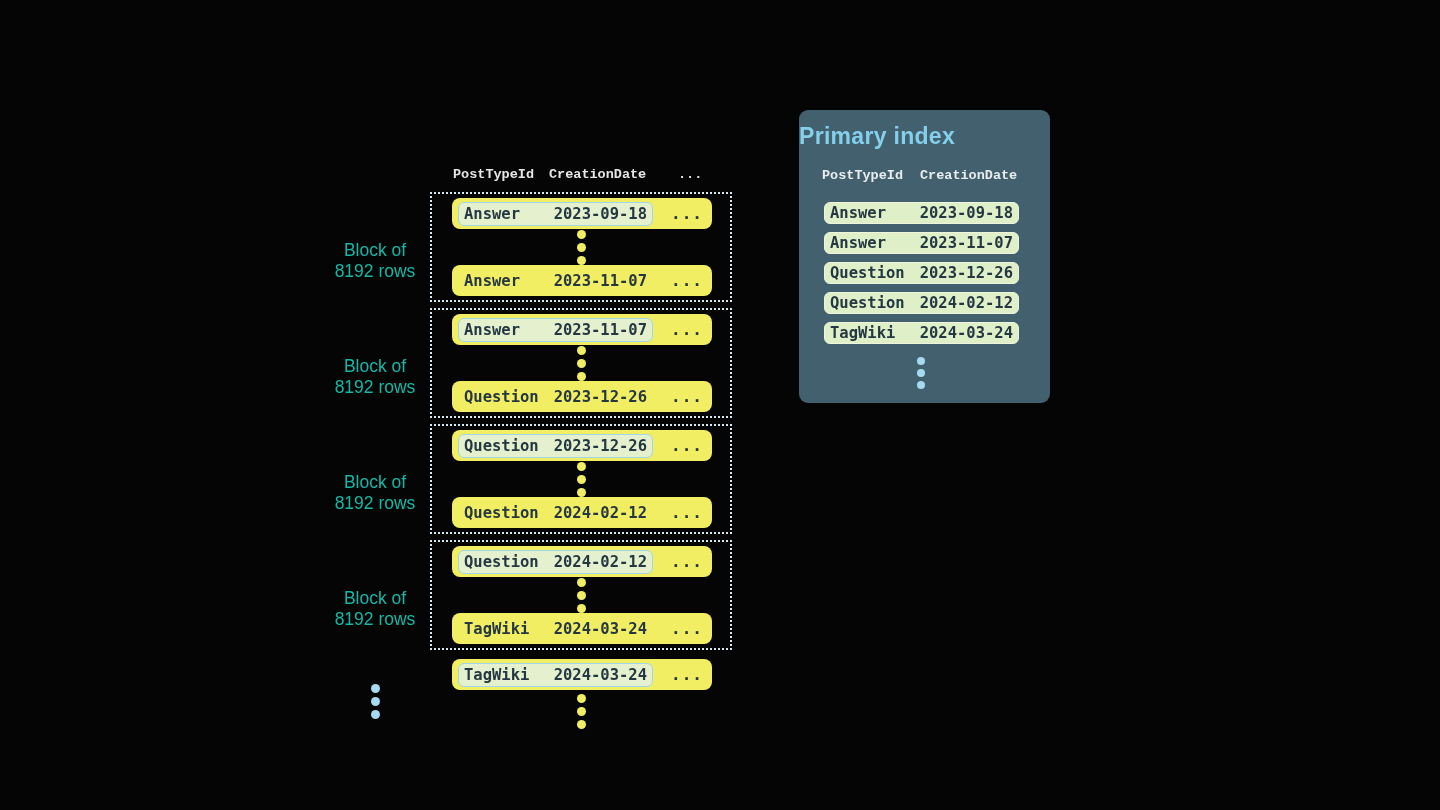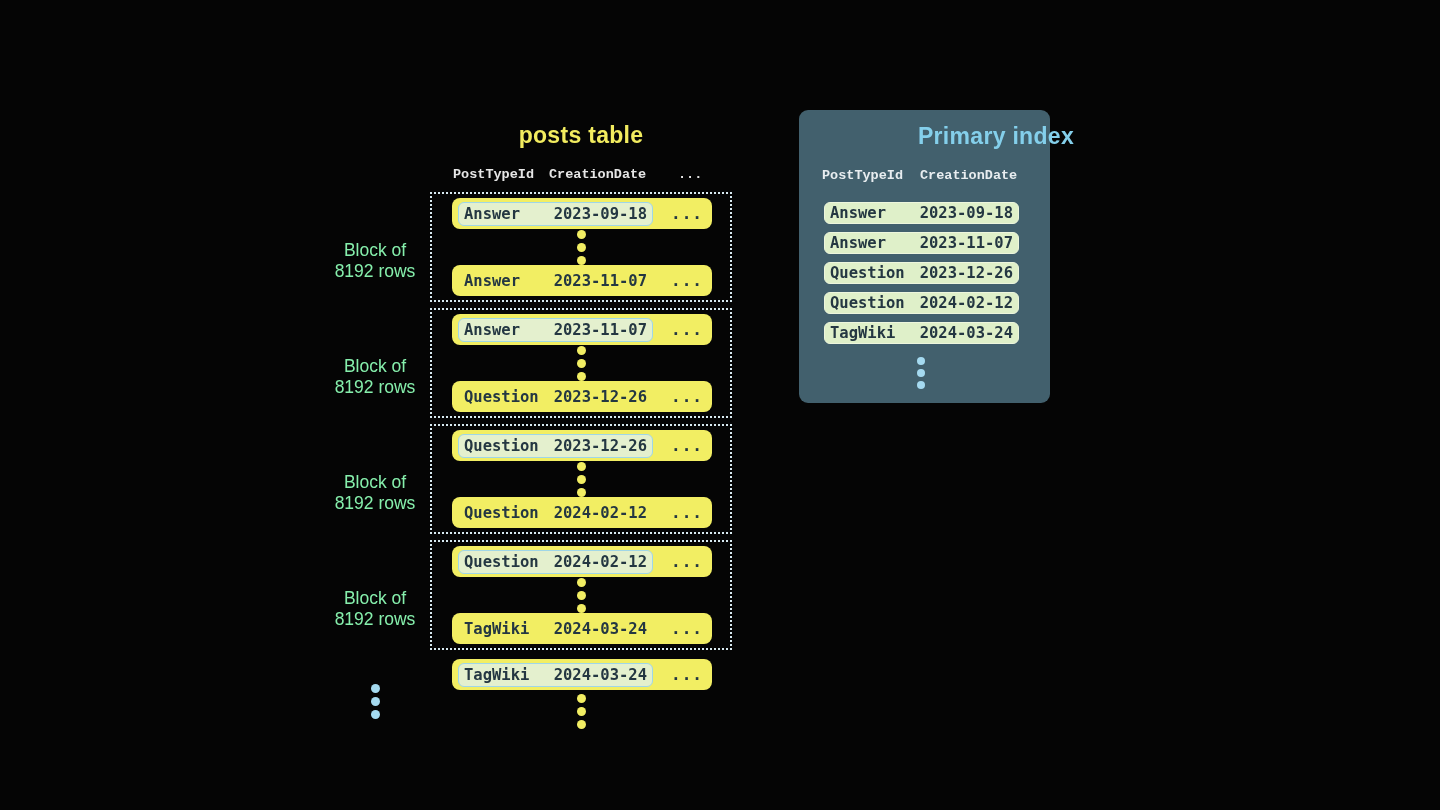--- a/index.html
+++ b/index.html
@@ -21,21 +21,21 @@
   .pt-h-type  { left: 453px; }
   .pt-h-date  { left: 549px; }
   .pt-h-more  { left: 678px; }
 
   .block {
     position: absolute; left: 430px; width: 302px; height: 110px;
     border: 2px dotted #d7e9f0;
   }
   .block-label {
     position: absolute; left: 315px; width: 120px; text-align: center;
-    font-size: 17.5px; line-height: 21px; color: #86efac;
+    font-size: 17.5px; line-height: 21px; color: #14b8a6;
   }
   .row {
     position: absolute; left: 20px; width: 260px; height: 31px;
     background: #f2ee63; border-radius: 8px;
   }
   .row.row-top { top: 4px; }
   .row.row-bottom { bottom: 4px; }
   .row-free { position: absolute; left: 452px; top: 659px; width: 260px; height: 31px;
     background: #f2ee63; border-radius: 8px; }
   .hl {
@@ -67,22 +67,22 @@
   .tail-dots.yellow i { background: #f2ee63; }
   .tail-dots.blue { left: 371px; top: 684px; }
   .tail-dots.blue i { background: #a5daf0; }
 
   
   .panel {
     position: absolute; left: 799px; top: 110px; width: 251px; height: 293px;
     background: #42606d; border-radius: 9px;
   }
   .panel-title {
-    position: absolute; top: 13px; left: 0; width: 100%; text-align: right;
-    font-size: 23px; font-weight: 700; color: #84cfeb; letter-spacing: 0.3px; margin-left: 24px;
+    position: absolute; top: 13px; left: 0; width: 100%; text-align: left;
+    font-size: 23px; font-weight: 700; color: #84cfeb; letter-spacing: 0.3px;
   }
   .px-header { position: absolute; top: 58px; font-size: 13.5px; font-weight: 600; color: #e8edf0; }
   .px-h-type { left: 23px; }
   .px-h-date { left: 121px; }
   .pill {
     position: absolute; left: 25px; width: 195px; height: 22px; border-radius: 6px;
     background: #dff0c9; border: 1.5px solid #edf6dd;
     display: flex; justify-content: space-between; align-items: center;
     padding: 0 5px;
     font-family: "DejaVu Sans Mono", monospace;
@@ -92,21 +92,20 @@
     position: absolute; left: 118px; top: 247px;
     display: flex; flex-direction: column; gap: 4px;
   }
   .panel-dots i { display: block; width: 8px; height: 8px; border-radius: 50%; background: #a5daf0; }
 </style>
 </head>
 <body>
 
 <div class="stage">
 
-  <div class="pt-title">posts table</div>
 
   <div class="pt-header pt-h-type mono">PostTypeId</div>
   <div class="pt-header pt-h-date mono">CreationDate</div>
   <div class="pt-header pt-h-more mono">...</div>
 
   <div class="block-label" style="top:240px">
     <div>Block of</div>
       <div>8192 rows</div>
   </div>
   <div class="block-label" style="top:356px">

